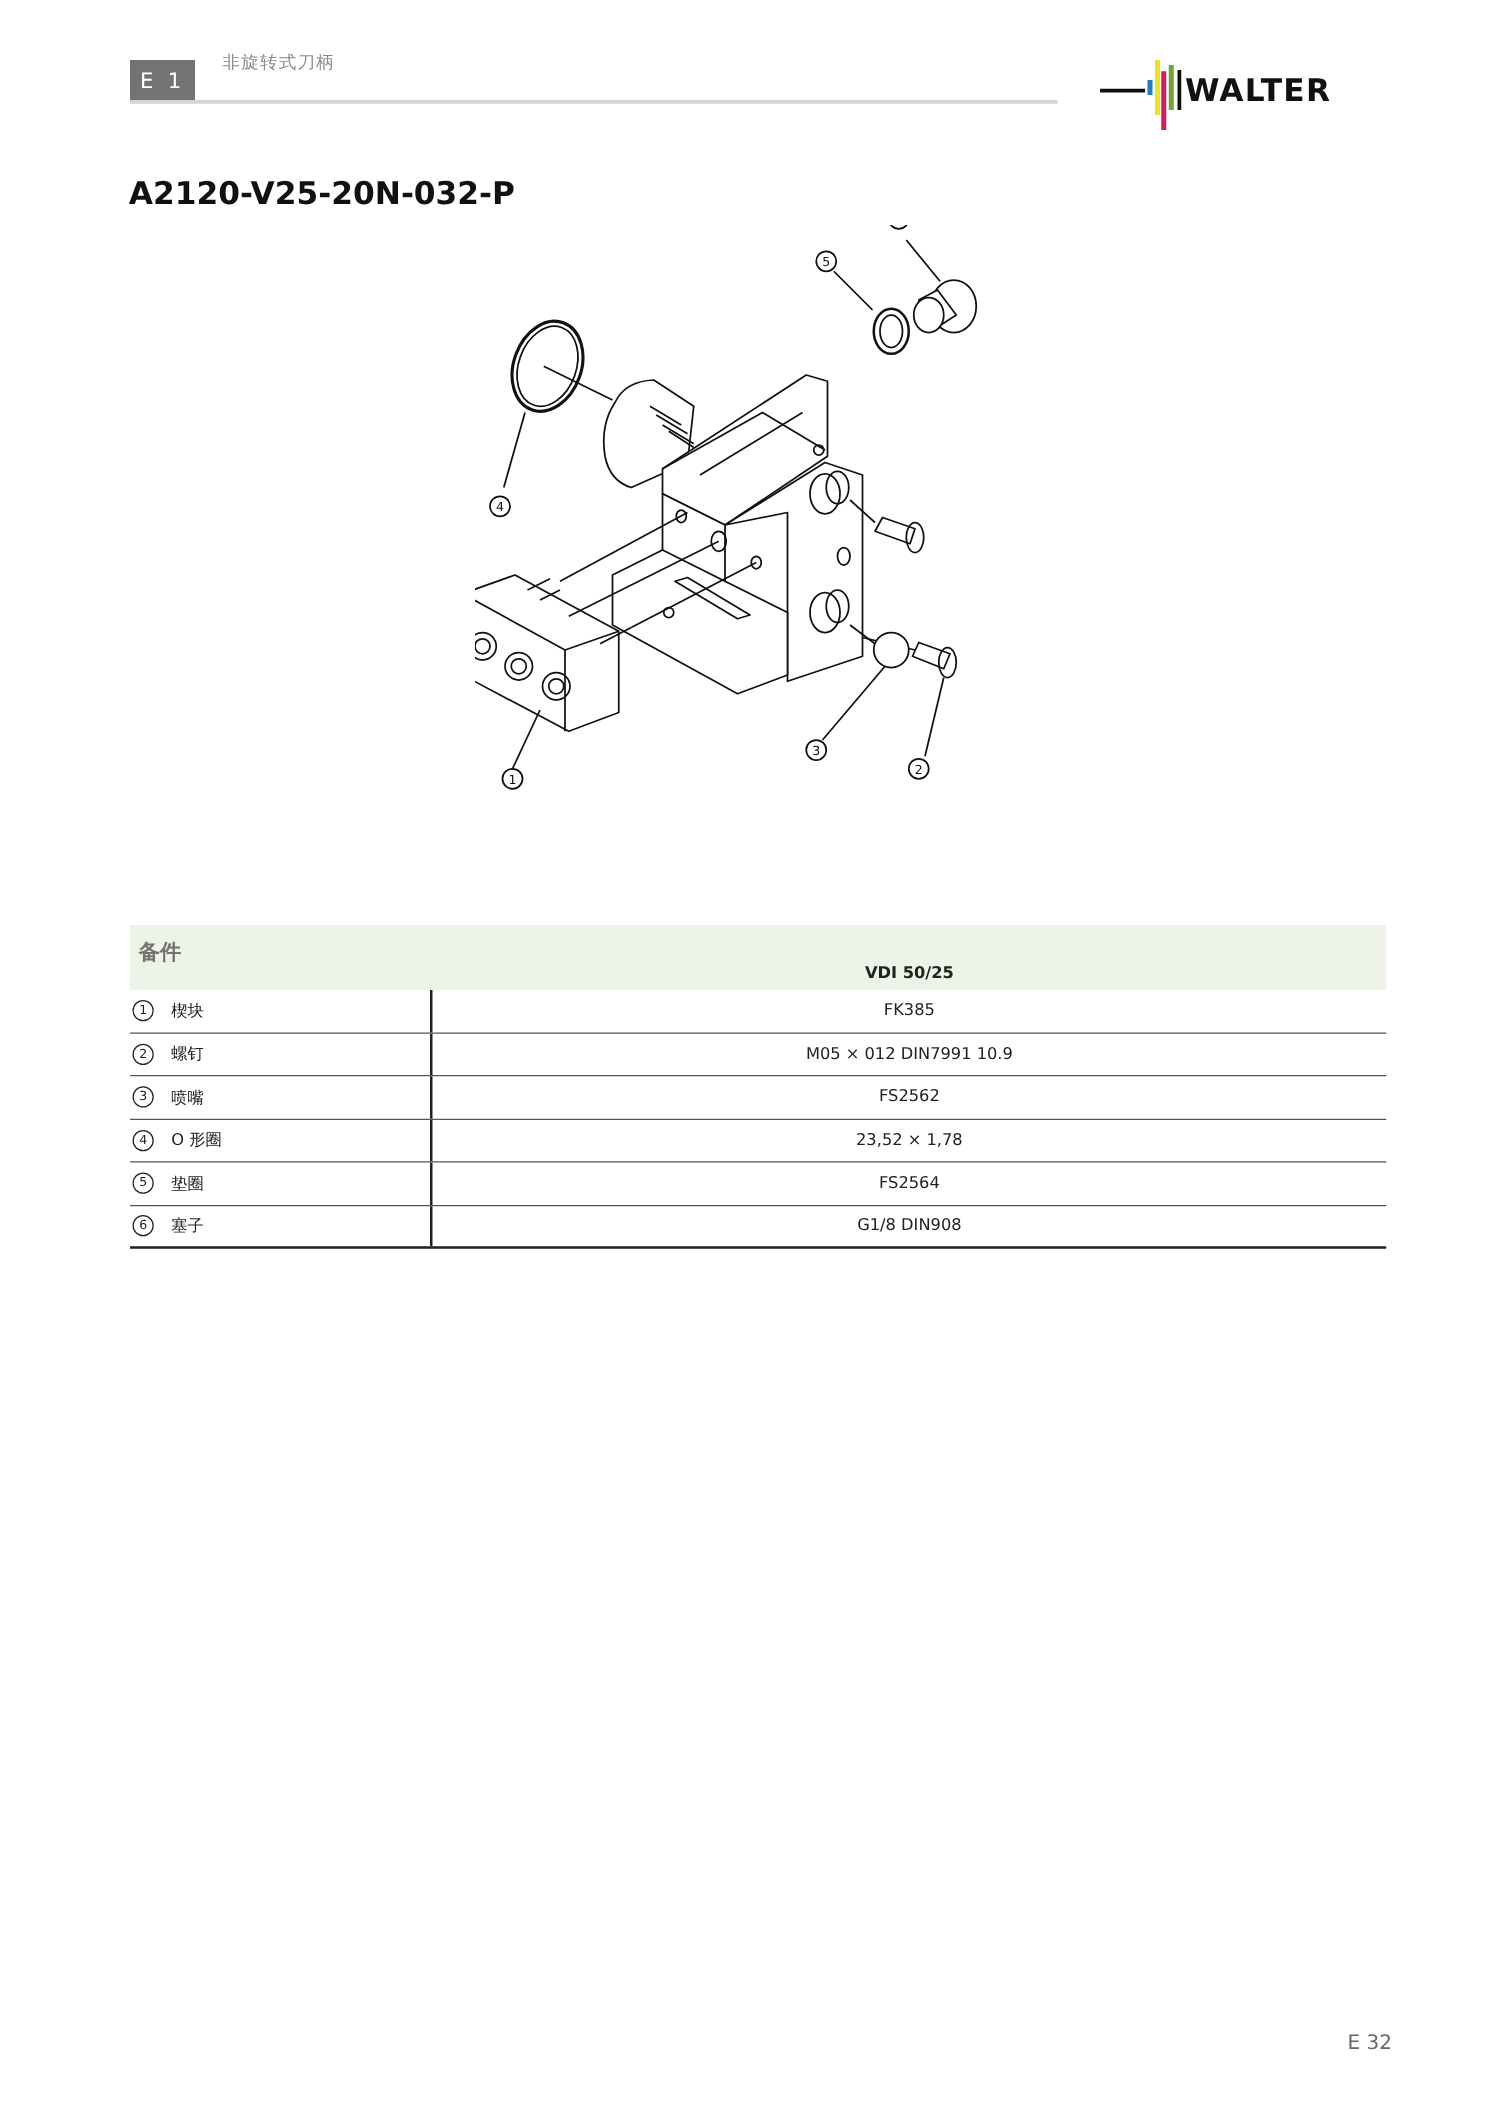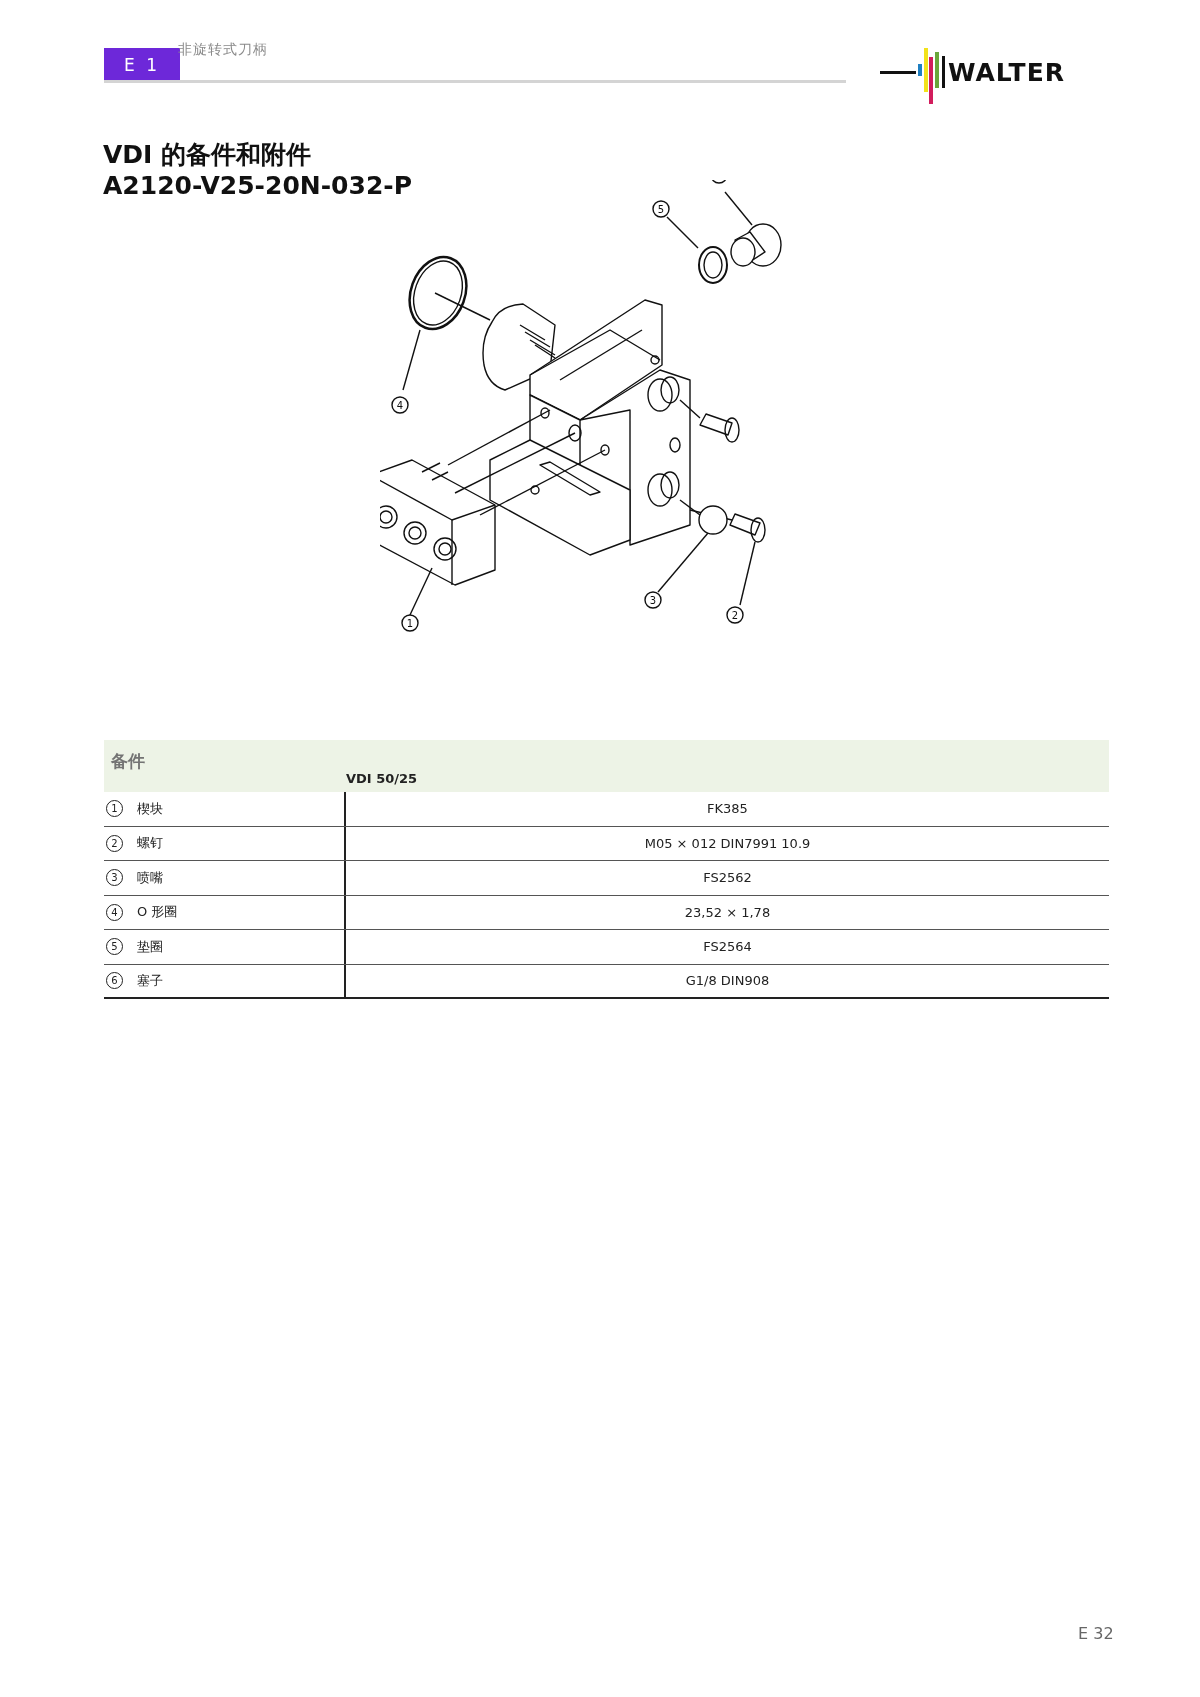--- a/index.html
+++ b/index.html
@@ -1,22 +1,22 @@
 <!DOCTYPE html>
 <html><head>
 <meta charset="utf-8">
 <style>
   * { box-sizing: border-box; margin: 0; padding: 0; }
   body {
     width: 1200px; height: 1697px; background: #ffffff; position: relative;
     font-family: "DejaVu Sans", "Liberation Sans", sans-serif; color: #1a1a1a; overflow: hidden;
   }
   .header-tab {
-    position: absolute; left: 104px; top: 48px; width: 76px; height: 33px;
-    background: #6d28d9; color: #ffffff; font-size: 17px; display: flex;
+    position: absolute; left: 104px; top: 48px; width: 52px; height: 33px;
+    background: #737373; color: #ffffff; font-size: 17px; display: flex;
     align-items: center; justify-content: center; letter-spacing: 3px;
   }
   .header-title {
     position: absolute; left: 178px; top: 41px; font-size: 14px; color: #8a8a8a;
     letter-spacing: 1px;
   }
   .header-rule {
     position: absolute; left: 104px; top: 80px; width: 742px; height: 3px; background: #d4d4d4;
   }
   .logo { position: absolute; left: 880px; top: 44px; width: 230px; height: 62px; }
@@ -29,21 +29,21 @@
     position: absolute; left: 104px; top: 740px; width: 1005px;
     font-size: 13px; color: #222;
   }
   .thead {
     height: 52px; background: #edf3e6; position: relative;
   }
   .thead .spare {
     position: absolute; left: 7px; top: 10px; font-size: 17px; font-weight: bold; color: #737373;
   }
   .thead .col {
-    position: absolute; left: 242px; right: 0; bottom: 6px; 
+    position: absolute; left: 242px; right: 0; bottom: 6px; text-align: center;
     font-weight: bold; font-size: 13px;
   }
   .row {
     height: 34.5px; display: flex; align-items: stretch; border-bottom: 1px solid #555;
   }
   .row:last-child { border-bottom: 2px solid #222; }
   .cell-name {
     width: 242px; display: flex; align-items: center; border-right: 2px solid #222;
   }
   .num {
@@ -69,21 +69,20 @@
     <rect x="38" y="20" width="4" height="12" fill="#1f7fc1"></rect>
     <rect x="44" y="4" width="4" height="44" fill="#f2e21b"></rect>
     <rect x="49" y="13" width="4" height="47" fill="#d21c5c"></rect>
     <rect x="55" y="8" width="4" height="36" fill="#6aa63a"></rect>
     <rect x="62" y="12" width="3" height="32" fill="#111"></rect>
     <text x="68" y="37" font-family="DejaVu Sans, sans-serif" font-size="25" font-weight="bold" fill="#111" letter-spacing="1">WALTER</text>
   </svg>
 </div>
 
 <div class="title">
-  <div>VDI 的备件和附件</div>
   <div>A2120-V25-20N-032-P</div>
 </div>
 
 <div class="drawing">
   <svg width="480" height="520" viewBox="0 0 480 520" fill="none" stroke="#111" stroke-width="1.4" stroke-linejoin="round">
 
     <ellipse cx="58" cy="113" rx="27" ry="37" stroke-width="2.5" transform="rotate(20 58 113)"></ellipse>
     <ellipse cx="58" cy="113" rx="23" ry="33" transform="rotate(20 58 113)"></ellipse>
     <line x1="55" y1="113" x2="110" y2="140"></line>
     <line x1="40" y1="150" x2="23" y2="210"></line>

